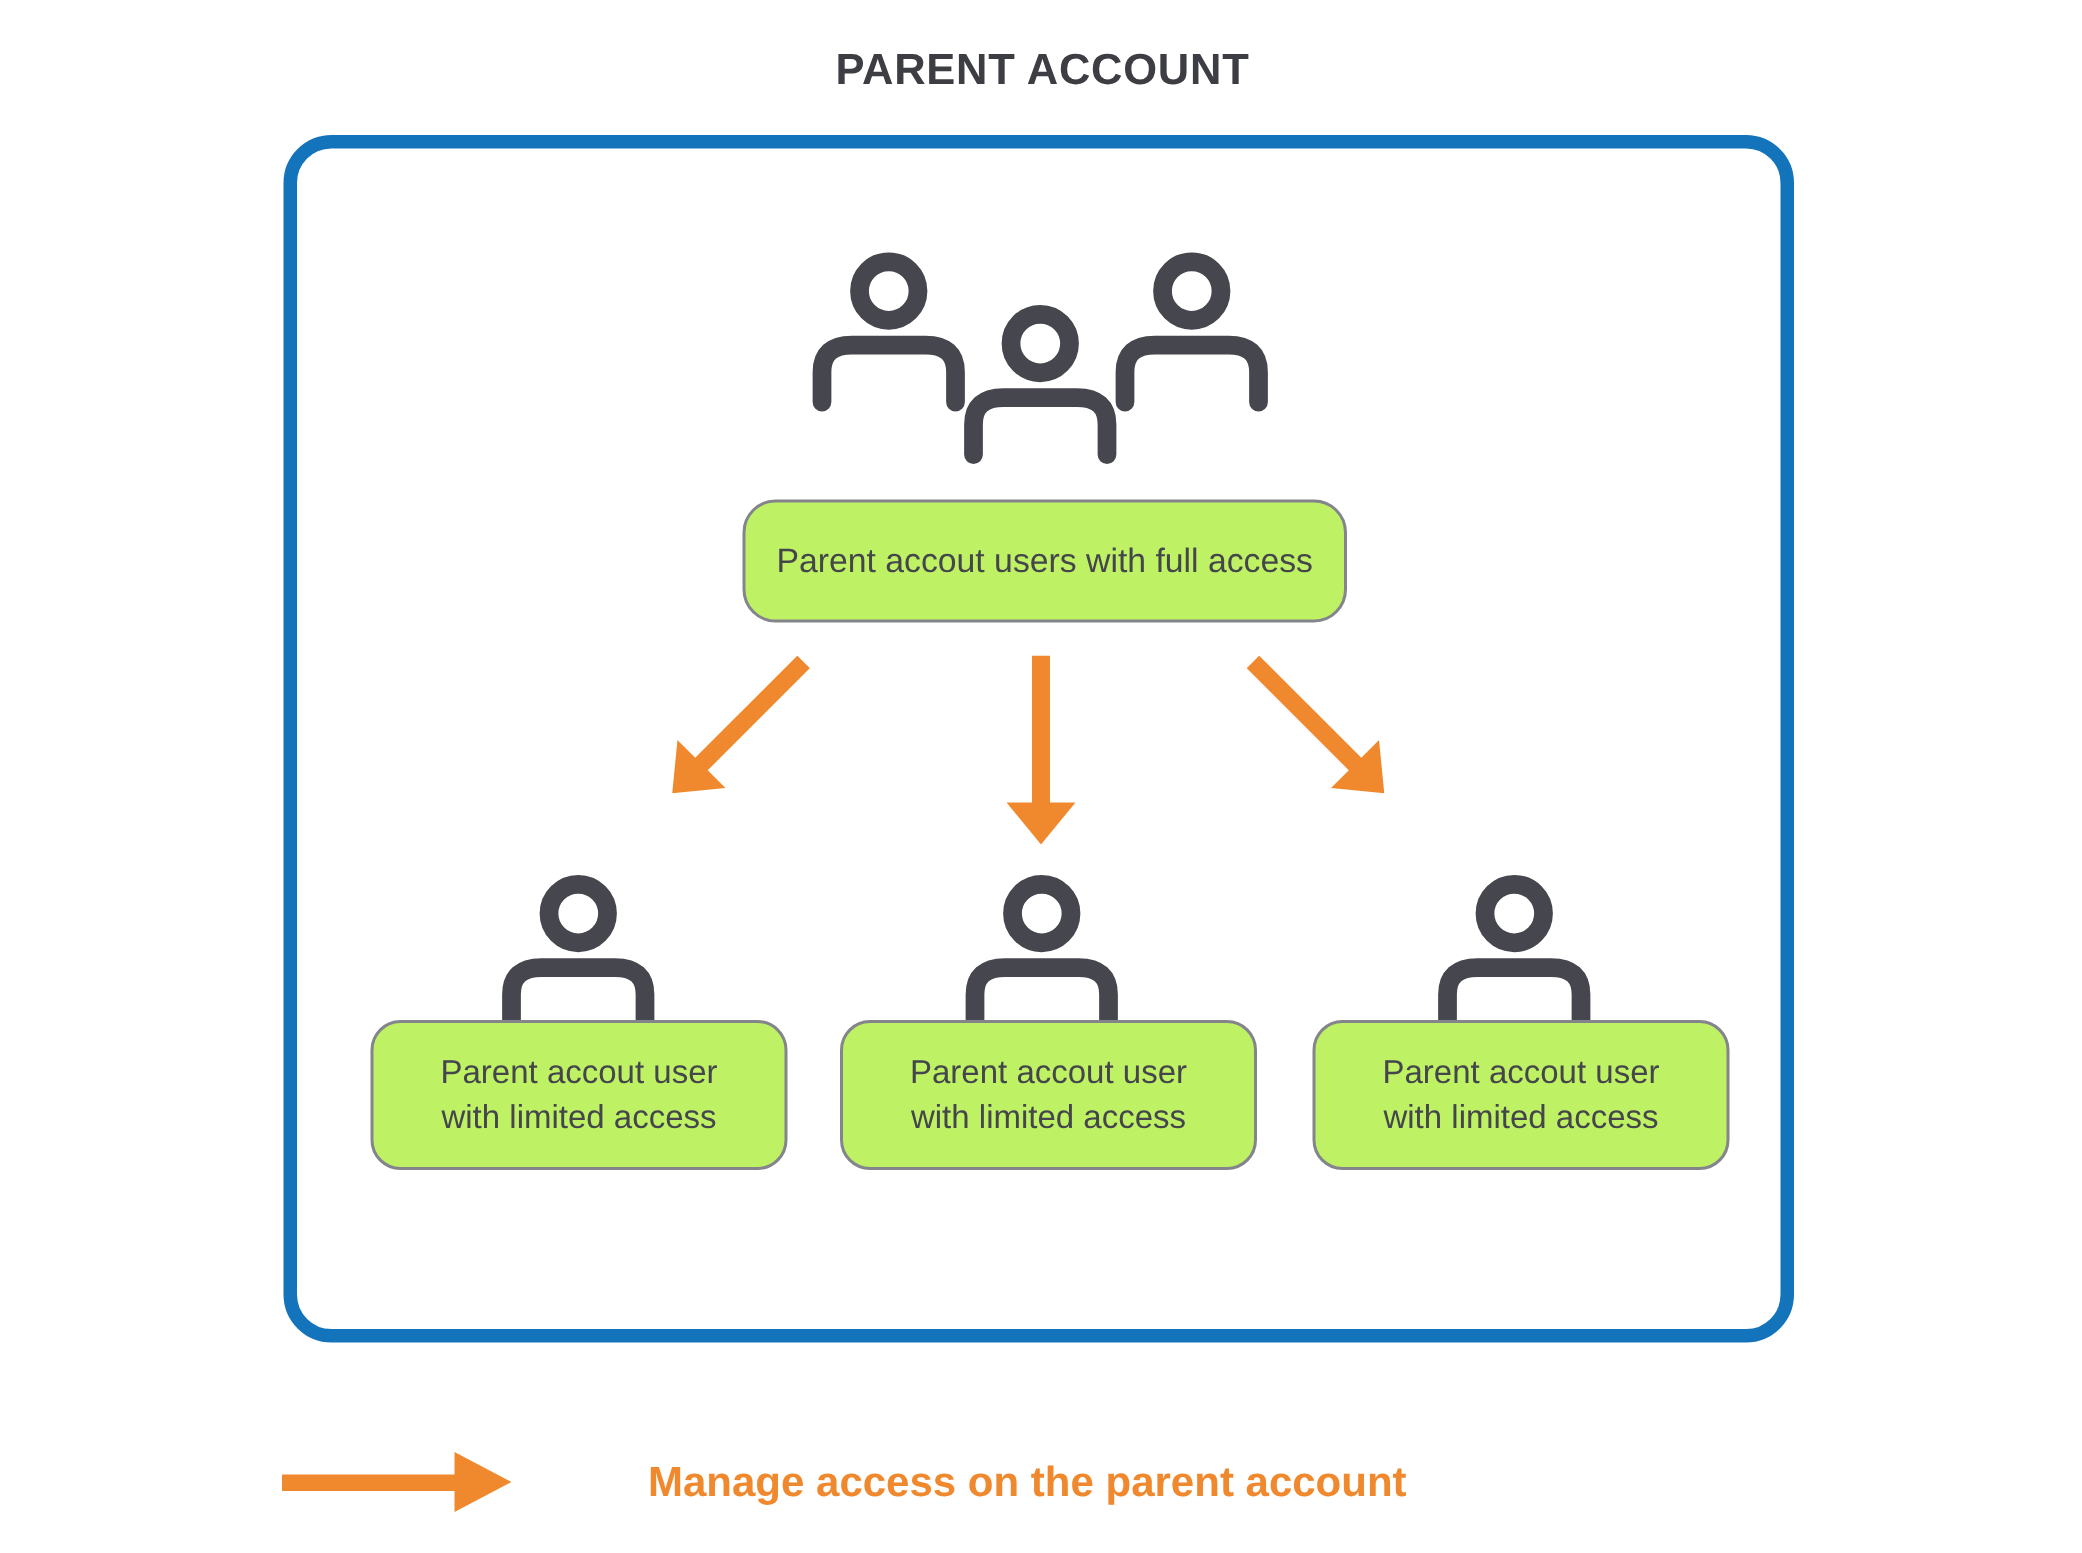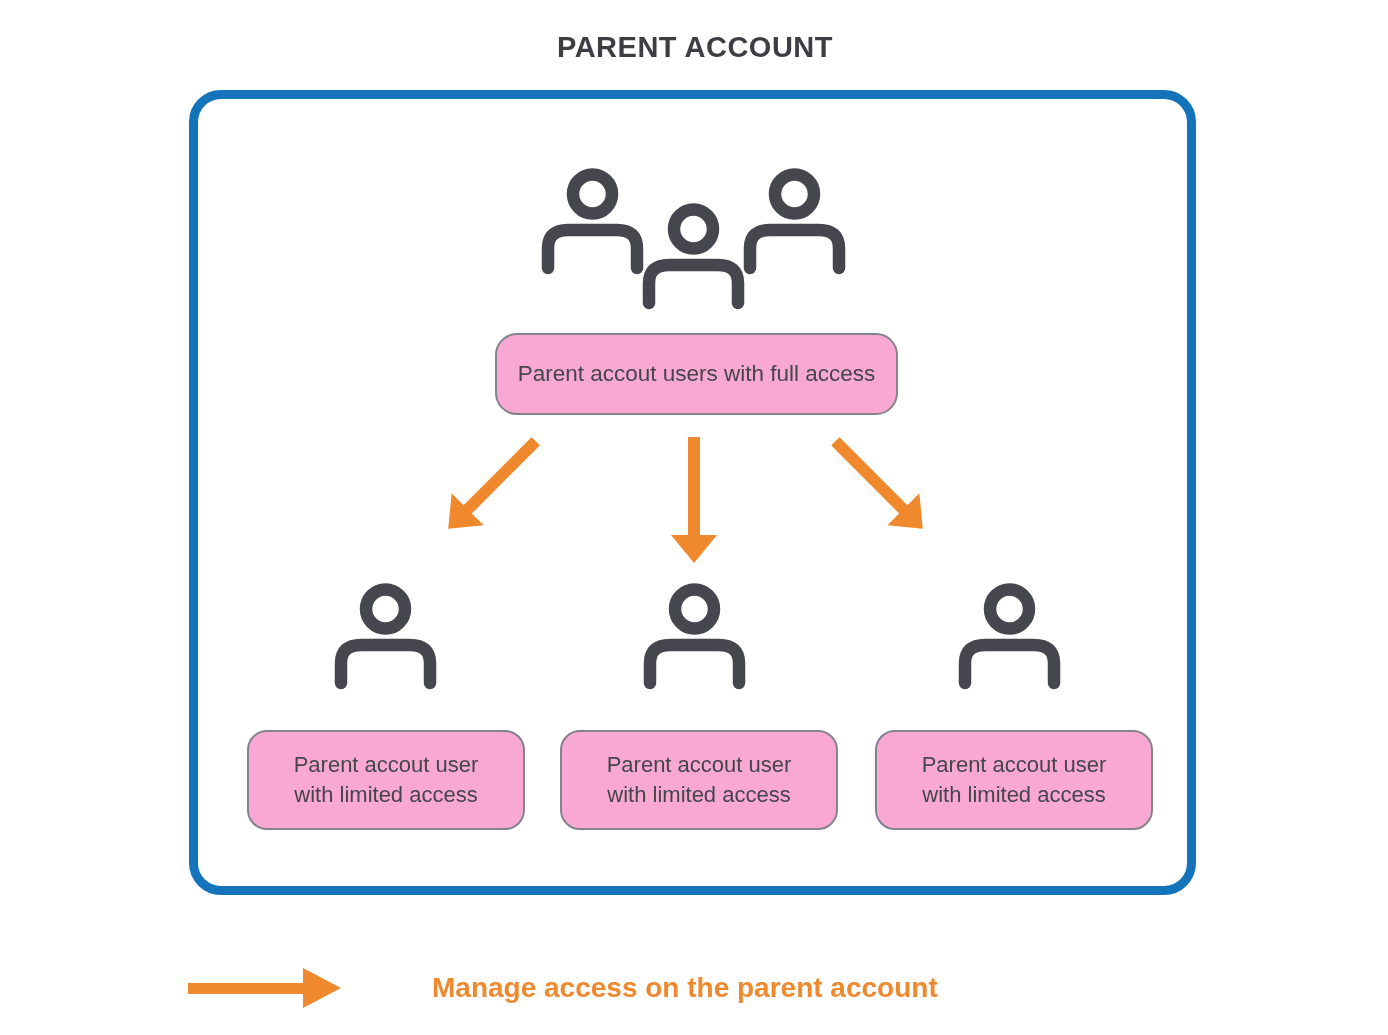--- a/index.html
+++ b/index.html
@@ -40,37 +40,37 @@
     border: 9px solid #1474bb;
     border-radius: 32px;
     background: #ffffff;
   }
 
   .pill {
     position: absolute;
     box-sizing: border-box;
     border: 2.5px solid #84848c;
     border-radius: 22px;
-    background: #f9a8d4;
+    background: #bef264;
     display: flex;
     flex-direction: column;
     align-items: center;
     justify-content: center;
     text-align: center;
     color: #45454c;
   }
   .pill-top {
     left: 495px;
     top: 333px;
     width: 403px;
     height: 82px;
     font-size: 22.5px;
   }
   .pill-small {
-    top: 730px;
+    top: 680px;
     width: 278px;
     height: 100px;
     border-radius: 20px;
     font-size: 22px;
     line-height: 30px;
   }
   .pill-small span { display: block; }
 
   .person-svg { display: block; }
 

